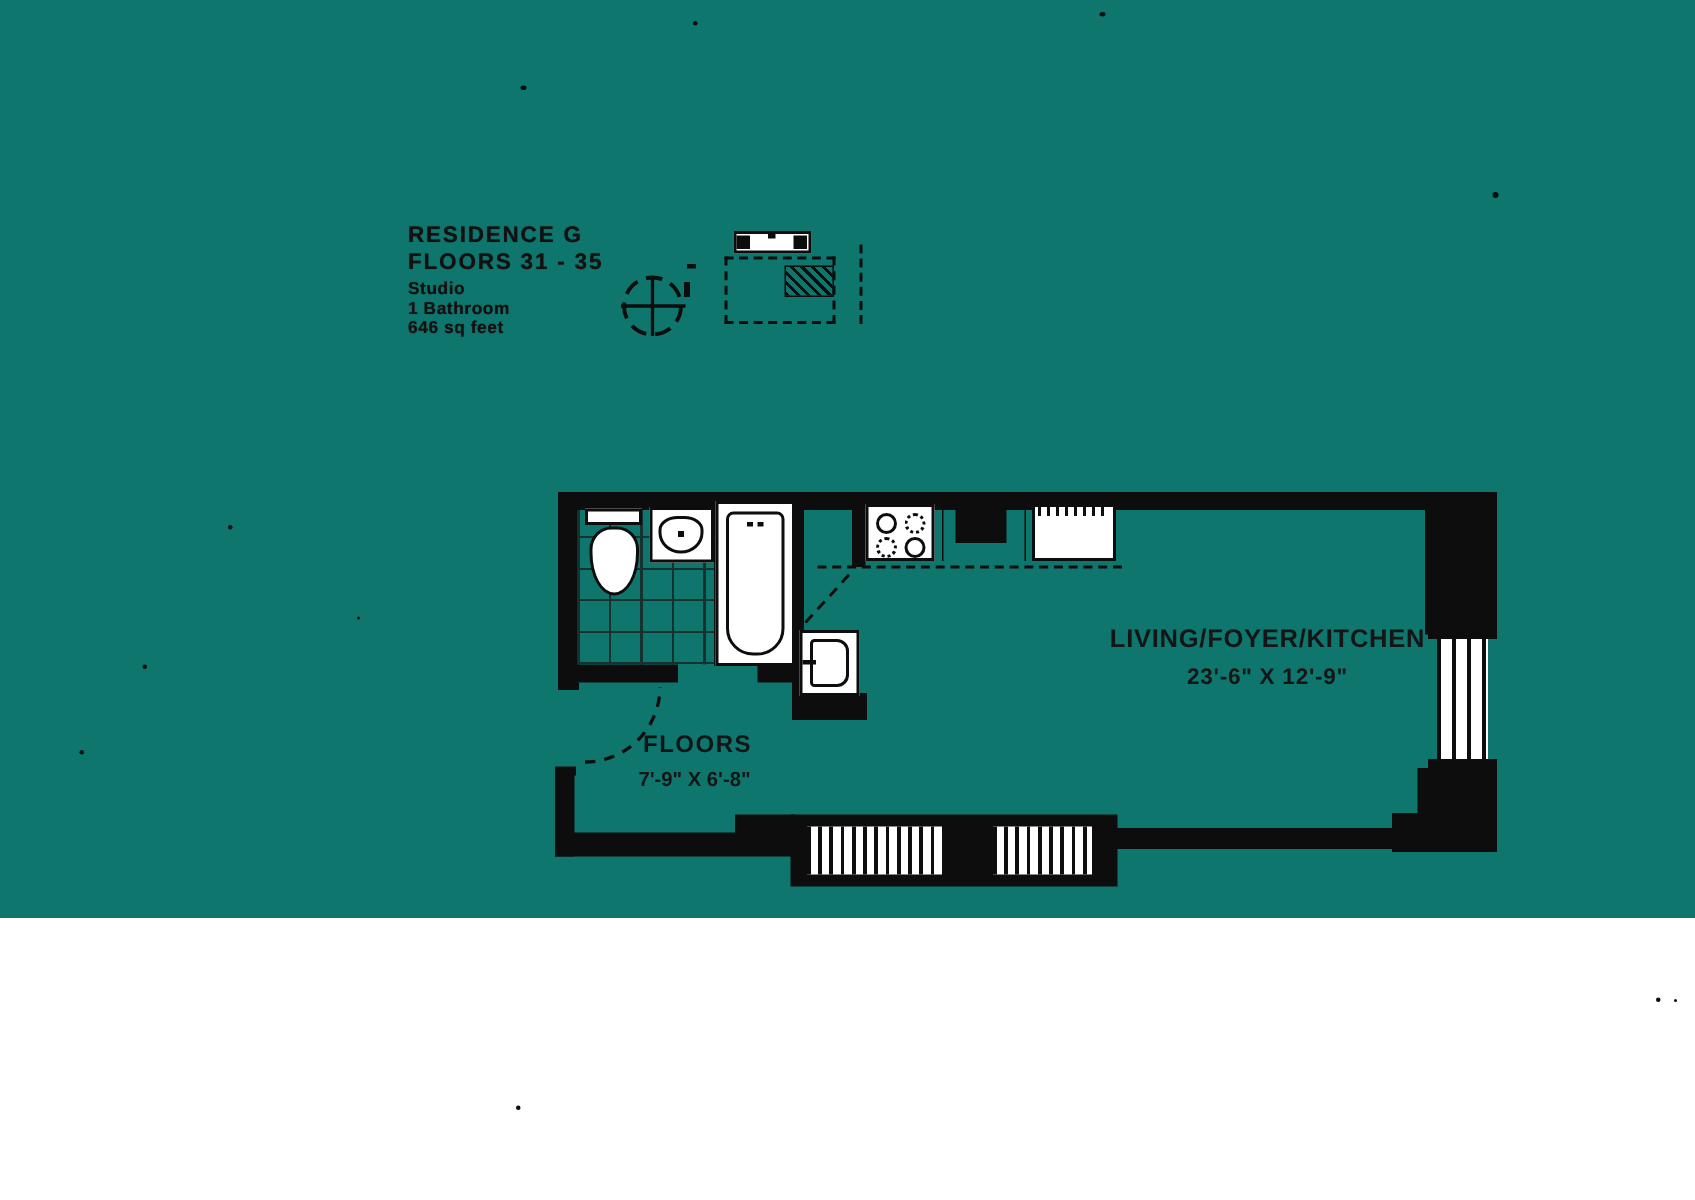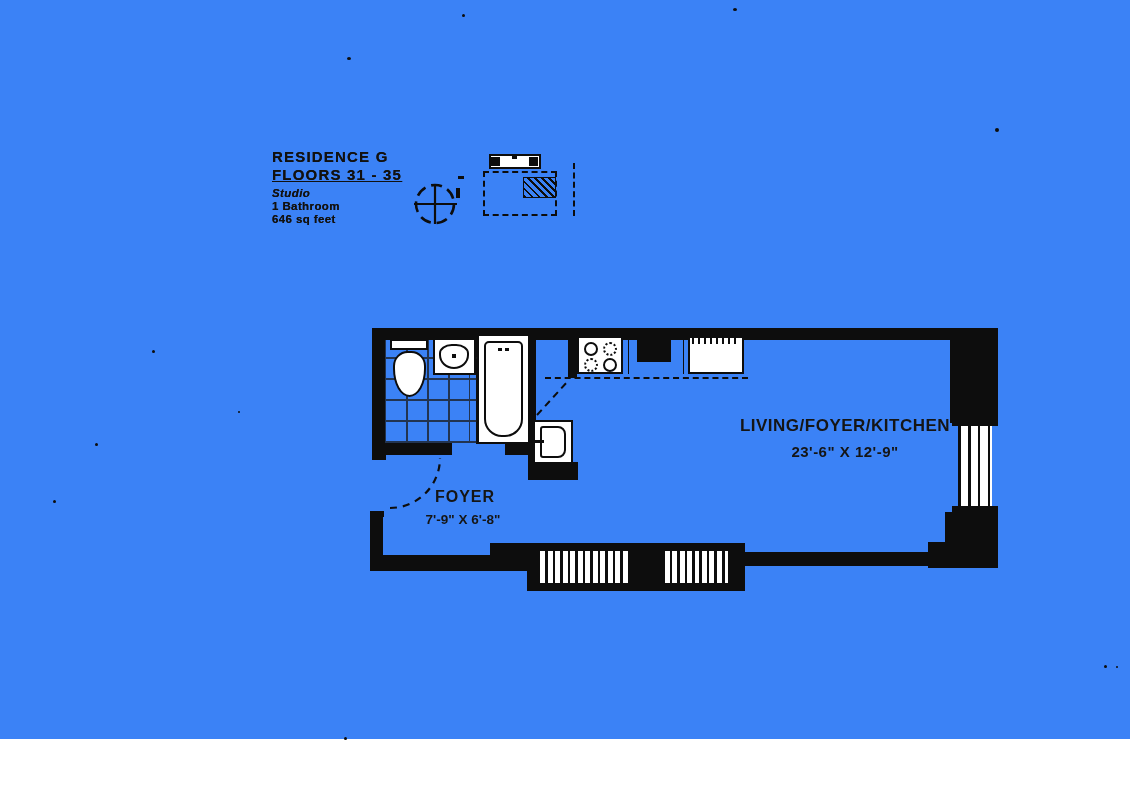--- a/index.html
+++ b/index.html
@@ -1,20 +1,20 @@
 <!DOCTYPE html>
 <html><head>
 <meta charset="utf-8">
 <style>
   html,body{margin:0;padding:0;}
   body{
     width:1130px;height:800px;background:#ffffff;overflow:hidden;
     font-family:"Liberation Sans",sans-serif;color:#0d0d0d;
   }
-  .sheet{position:relative;width:1130px;height:739px;background:#3b82f6;}
+  .sheet{position:relative;width:1130px;height:612px;background:#0f766e;}
   .abs{position:absolute;}
   .wall{position:absolute;background:#0d0d0d;}
   .txt{position:absolute;font-weight:700;color:#111;white-space:nowrap;}
   .blurry{text-shadow:0 0 0.6px #222;}
   .noise{position:absolute;background:#0d0d0d;border-radius:50%;}
   
   .tb-big{font-size:15px;letter-spacing:1.2px;}
   .tb-small{font-size:11.5px;letter-spacing:0.4px;}
   
   .fixture{position:absolute;border:2px solid #0d0d0d;background:#fff;box-sizing:border-box;}
@@ -53,22 +53,22 @@
   <div class="noise" style="left:152px;top:350px;width:3px;height:3px;"></div>
   <div class="noise" style="left:95px;top:443px;width:3px;height:3px;"></div>
   <div class="noise" style="left:53px;top:500px;width:3px;height:3px;"></div>
   <div class="noise" style="left:238px;top:411px;width:2px;height:2px;"></div>
   <div class="noise" style="left:1104px;top:665px;width:3px;height:3px;"></div>
   <div class="noise" style="left:1116px;top:666px;width:2px;height:2px;"></div>
   <div class="noise" style="left:344px;top:737px;width:3px;height:3px;"></div>
 
   <div>
     <div class="txt blurry tb-big" style="left:272px;top:148px;">RESIDENCE G</div>
-    <div class="txt blurry tb-big" style="left:272px;top:166px;text-decoration:underline;">FLOORS 31 - 35</div>
-    <div class="txt blurry tb-small" style="left:272px;top:187px;font-style:italic;">Studio</div>
+    <div class="txt blurry tb-big" style="left:272px;top:166px;">FLOORS 31 - 35</div>
+    <div class="txt blurry tb-small" style="left:272px;top:187px;">Studio</div>
     <div class="txt blurry tb-small" style="left:272px;top:200px;text-align:right;">1 Bathroom</div>
     <div class="txt blurry tb-small" style="left:272px;top:213px;">646 sq feet</div>
   </div>
 
   <svg width="52" height="50" style="left:410px;top:181px;" viewBox="0 0 52 50">
     <circle cx="25" cy="23" r="19" fill="none" stroke="#0d0d0d" stroke-width="2.6" stroke-dasharray="11 6"></circle>
     <line x1="4" y1="23" x2="47" y2="23" stroke="#0d0d0d" stroke-width="2.2"></line>
     <line x1="25" y1="4" x2="25" y2="43" stroke="#0d0d0d" stroke-width="2.2"></line>
   </svg>
 
@@ -150,17 +150,17 @@
     <div class="wall" style="left:535px;top:440px;width:9px;height:3px;"></div>
 
     <svg width="70" height="62" style="left:378px;top:452px;" viewBox="0 0 70 62">
       <path d="M 12 56 A 50 50 0 0 0 62 6" fill="none" stroke="#0d0d0d" stroke-width="2.2" stroke-dasharray="7 6"></path>
     </svg>
     <div class="wall" style="left:372px;top:455px;width:14px;height:5px;"></div>
     <div class="wall" style="left:370px;top:511px;width:14px;height:6px;"></div>
 
     <div class="room-label" style="left:720px;top:416px;width:250px;font-size:17px;letter-spacing:0.5px;">LIVING/FOYER/KITCHEN</div>
     <div class="room-label" style="left:720px;top:443px;width:250px;font-size:15px;letter-spacing:0.5px;">23'-6" X 12'-9"</div>
-    <div class="room-label" style="left:400px;top:488px;width:130px;font-size:16px;letter-spacing:1px;">FOYER</div>
+    <div class="room-label" style="left:400px;top:488px;width:130px;font-size:16px;letter-spacing:1px;">FLOORS</div>
     <div class="room-label" style="left:398px;top:512px;width:130px;font-size:13.5px;">7'-9" X 6'-8"</div>
 
   </div>
 </div>
 
 </body></html>

